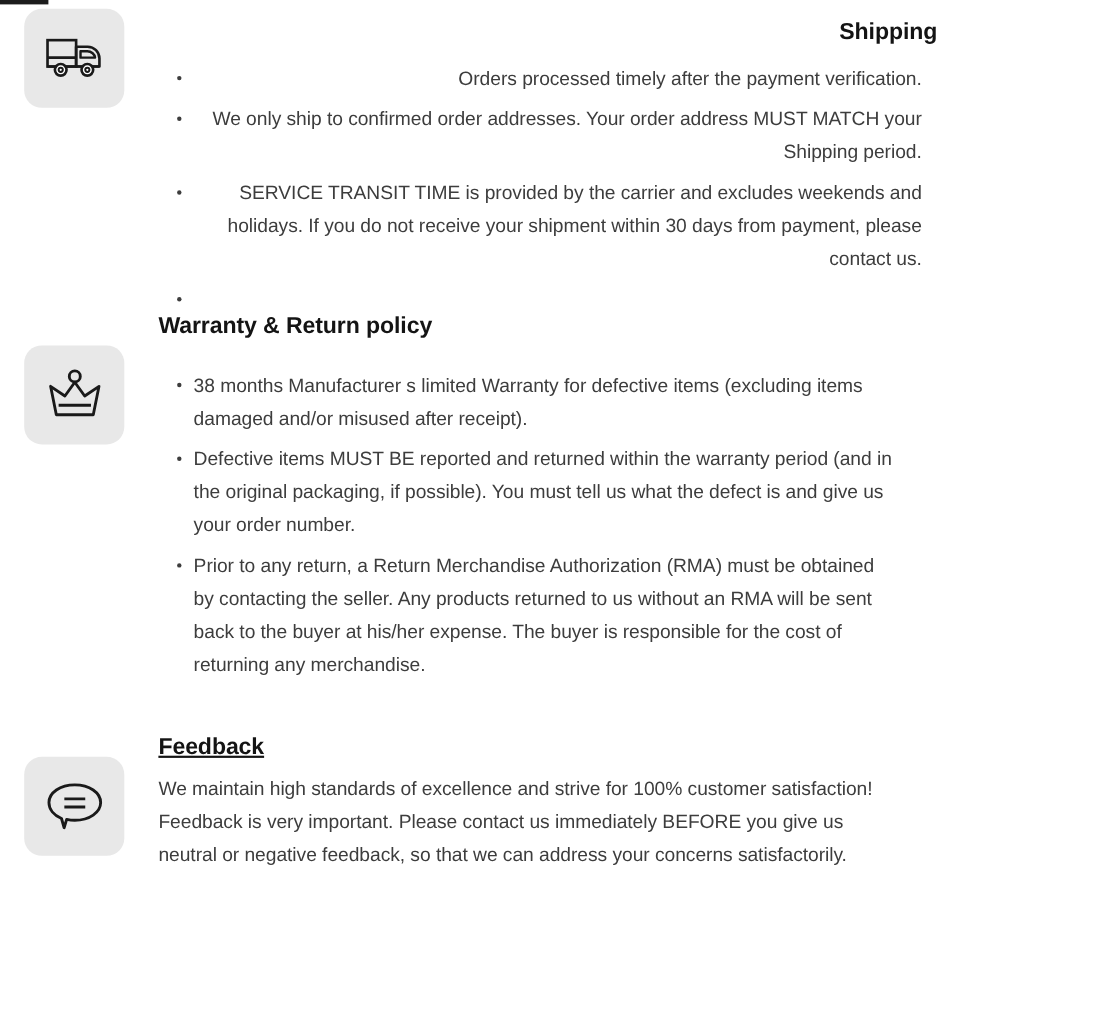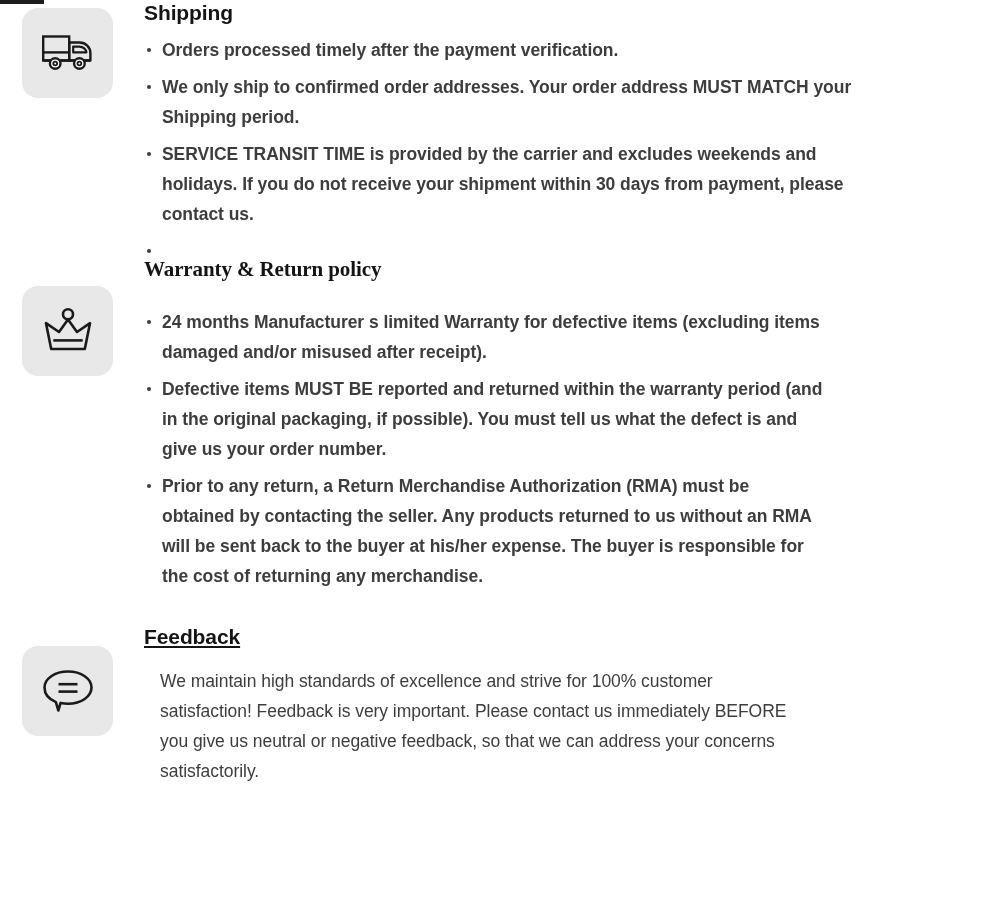--- a/index.html
+++ b/index.html
@@ -82,23 +82,22 @@
     padding: 0;
     font-size: 21px;
     line-height: 26px;
     font-weight: bold;
     color: #141414;
     letter-spacing: -0.1px;
   }
 
   ul.bullets {
     list-style: none;
-    margin: 0;
-    padding: 0;
-    font-weight: bold;
+    margin: 14px;
+    padding: 0;
   }
 
   ul.bullets li {
     position: relative;
     padding-left: 18px;
     margin: 0 0 0 0;
     font-size: 17.5px;
     line-height: 30px;
     color: #3d3d3d;
     letter-spacing: -0.05px;
@@ -112,38 +111,38 @@
     position: absolute;
     left: 3px;
     top: 13px;
     width: 4px;
     height: 4px;
     border-radius: 50%;
     background: #3d3d3d;
   }
 
   p.para {
-    margin: 16px;
+    margin: 0;
     padding: 0;
     font-size: 17.5px;
     line-height: 30px;
     color: #3d3d3d;
     letter-spacing: -0.05px;
   }
 
   
   #section-shipping { padding-top: 0px; }
   #section-shipping .icon-col { padding-top: 8px; }
-  #section-shipping .body-col { padding-top: 0px; }
+  #section-shipping .body-col { padding-top: 16px; text-align: right; }
   #section-shipping h2.section-title { margin-bottom: 9px; }
 
   #section-warranty { padding-top: 20px; }
   #section-warranty .icon-col { padding-top: 30px; }
   #section-warranty .body-col { padding-top: 0px; }
-  #section-warranty h2.section-title { margin-bottom: 25px; font-family: Liberation Serif, serif; }
+  #section-warranty h2.section-title { margin-bottom: 25px; }
 
   #section-feedback { padding-top: 33px; }
   #section-feedback .icon-col { padding-top: 22px; }
   #section-feedback .body-col { padding-top: 0px; }
   #section-feedback h2.section-title { margin-bottom: 10px; text-decoration: underline; }
 
   
   #section-shipping .body-col { padding-right: 148px; }
   #section-warranty .body-col { padding-right: 175px; }
   #section-feedback .body-col { padding-right: 178px; }
@@ -194,21 +193,21 @@
               <circle cx="28" cy="8.2" r="5.0" stroke="#1a1a1a" stroke-width="2.6"></circle>
               <path d="M28 13.5 L19.0 26.0 L6.0 17.2 L11.2 43.0 L44.8 43.0 L50.0 17.2 L37.0 26.0 Z" stroke="#1a1a1a" stroke-width="2.6" stroke-linejoin="round"></path>
               <line x1="13.3" y1="34.4" x2="42.7" y2="34.4" stroke="#1a1a1a" stroke-width="2.6"></line>
             </svg>
           </span>
         </div>
       </div>
       <div class="body-col">
         <h2 class="section-title">Warranty &amp; Return policy</h2>
         <ul class="bullets">
-          <li><span class="dot"></span><span>24 months Manufacturer s limited Warranty for defective items (excluding items damaged and/or misused after receipt).</span></li>
+          <li><span class="dot"></span><span>38 months Manufacturer s limited Warranty for defective items (excluding items damaged and/or misused after receipt).</span></li>
           <li><span class="dot"></span><span>Defective items MUST BE reported and returned within the warranty period (and in the original packaging, if possible). You must tell us what the defect is and give us your order number.</span></li>
           <li><span class="dot"></span><span>Prior to any return, a Return Merchandise Authorization (RMA) must be obtained by contacting the seller. Any products returned to us without an RMA will be sent back to the buyer at his/her expense. The buyer is responsible for the cost of returning any merchandise.</span></li>
         </ul>
       </div>
     </div>
 
     <div class="section" id="section-feedback">
       <div class="icon-col">
         <div class="icon-tile">
           <span>

